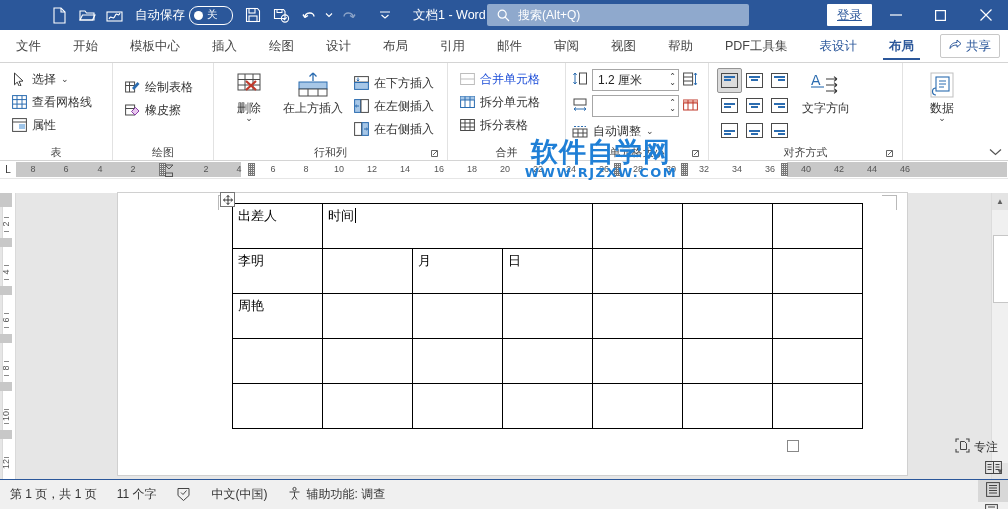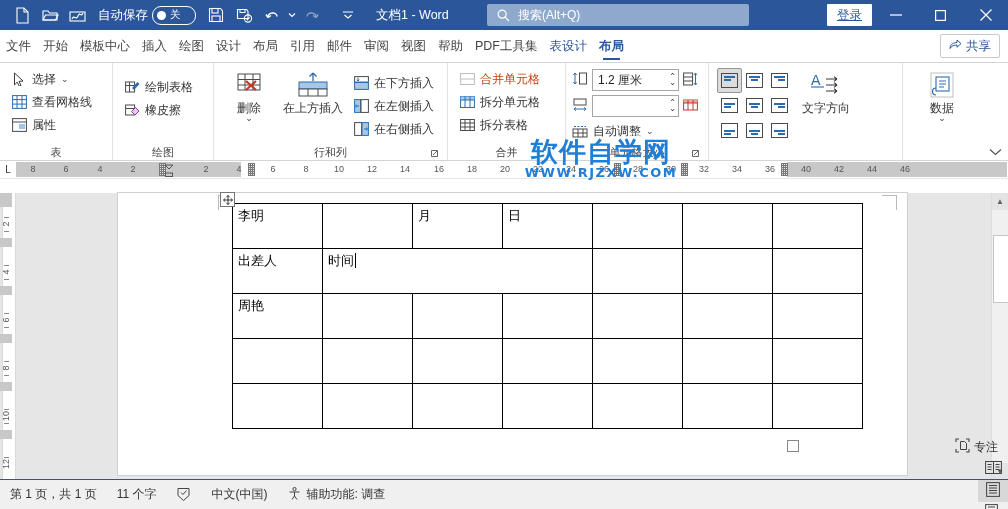--- a/index.html
+++ b/index.html
@@ -9,21 +9,21 @@
     font-size:12px;color:#262626;background:#fff;
     -webkit-font-smoothing:antialiased;
   }
   .app{position:relative;width:1008px;height:509px;}
 
   
   .titlebar{
     height:30px;background:#2b579a;color:#fff;
     display:flex;align-items:center;position:relative;
   }
-  .qat{display:flex;align-items:center;gap:0;padding-left:8px;}
+  .qat{display:flex;align-items:center;gap:0;padding-left:8px;margin-left:37px;}
   .qat-btn{
     width:28px;height:24px;display:flex;align-items:center;justify-content:center;
     color:#fff;border-radius:2px;
   }
   .qat-btn.dim{opacity:.45;}
   .qat-btn svg{display:block;}
   .autosave-label{font-size:12.5px;color:#fff;margin:0 4px 0 6px;white-space:nowrap;}
   .toggle{
     width:42px;height:17px;border:1px solid #fff;border-radius:9px;
     display:flex;align-items:center;position:relative;
@@ -50,21 +50,21 @@
   .signin span{text-decoration:underline;}
   .wbtns{position:absolute;right:0;top:0;display:flex;height:30px;}
   .wbtn{width:45px;height:30px;display:flex;align-items:center;justify-content:center;color:#fff;}
 
   
   .tabbar{
     height:32px;background:#fff;display:flex;align-items:stretch;
     position:relative;border-bottom:1px solid #d4d4d4;
   }
   .tab{
-    display:flex;align-items:center;padding:0 6px;font-size:12.5px;color:#444;
+    display:flex;align-items:center;padding:0 16px;font-size:12.5px;color:#444;
     position:relative;white-space:nowrap;
   }
   .tab.blue{color:#2b579a;}
   .tab.active{color:#2b579a;font-weight:bold;}
   .tab.active::after{
     content:"";position:absolute;left:10px;right:10px;bottom:2px;height:2px;background:#2b579a;
   }
   .share{
     position:absolute;right:8px;top:4px;height:22px;border:1px solid #c8c8c8;
     background:#fff;display:flex;align-items:center;gap:4px;padding:0 8px;
@@ -86,21 +86,21 @@
     text-align:center;font-size:11px;color:#444;height:15px;line-height:15px;position:relative;
   }
   .rg-title .dlg{
     position:absolute;right:2px;bottom:1px;width:10px;height:10px;color:#555;
   }
   .small-col{display:flex;flex-direction:column;gap:1px;}
   .sbtn{
     display:flex;align-items:center;gap:5px;height:22px;padding:0 5px;
     font-size:12px;color:#333;white-space:nowrap;border-radius:2px;
   }
-  .sbtn.disabled{color:#c2410c;}
+  .sbtn.disabled{color:#1d4ed8;}
   .sbtn .ic{width:16px;height:16px;display:flex;align-items:center;justify-content:center;}
   .bigbtn{
     width:58px;display:flex;flex-direction:column;align-items:center;
     font-size:12px;color:#333;padding-top:3px;text-align:center;line-height:14px;
   }
   .bigbtn .ic{height:30px;display:flex;align-items:center;justify-content:center;}
   .bigbtn.w66{width:66px;}
   .chev{font-size:9px;line-height:7px;color:#444;}
   .spinrow{display:flex;align-items:center;gap:4px;height:24px;}
   .spin{
@@ -638,20 +638,29 @@
         <div class="bigbtn">
           <span class="ic">
             <svg width="34" height="28" viewBox="0 0 34 28">
                 <text x="2" y="13" font-size="14" fill="#2b6cb0" font-family="DejaVu Sans">A</text>
                 <path d="M2 15h13" stroke="#2b6cb0" stroke-width="1.1"></path>
                 <path d="M17 7h11M28 7l-3-2.4M28 7l-3 2.4M17 13h11M28 13l-3-2.4M28 13l-3 2.4M17 19h11M28 19l-3-2.4M28 19l-3 2.4" stroke="#3a3a3a" stroke-width="1.1" fill="none"></path>
               </svg>
           </span>
           <span>文字方向</span>
         </div>
+      </div>
+      <div class="rg-title">
+        <span>对齐方式</span>
+        <span class="dlg">
+          <svg width="10" height="10" viewBox="0 0 10 10">
+              <path d="M0.5 0.5h6M0.5 0.5v6M0.5 6.5h6v-6" fill="none" stroke="#555" stroke-width="0.9"></path>
+              <path d="M2 5l4-4" stroke="#555" stroke-width="0.9"></path>
+            </svg>
+        </span>
       </div>
     </div>
 
     <div class="rgroup" style="width:70px">
       <div class="rg-body" style="justify-content:center">
         <div class="bigbtn">
           <span class="ic">
             <svg width="32" height="30" viewBox="0 0 32 30">
                 <rect x="5" y="2" width="22" height="24" fill="#fff" stroke="#bfbfbf" stroke-width="1"></rect>
                 <rect x="10" y="6" width="13" height="14" fill="#fff" stroke="#2b6cb0" stroke-width="1.1"></rect>
@@ -758,31 +767,31 @@
 
       <div class="tbl-handle">
         <svg width="10" height="10" viewBox="0 0 10 10">
             <path d="M5 0.5v9M0.5 5h9M5 0.5L3.4 2.2M5 0.5l1.6 1.7M5 9.5L3.4 7.8M5 9.5l1.6-1.7M0.5 5l1.7-1.6M0.5 5l1.7 1.6M9.5 5L7.8 3.4M9.5 5L7.8 6.6" stroke="#222" stroke-width="0.9" fill="none"></path>
           </svg>
       </div>
 
       <table class="doc-table">
         <tbody>
             <tr>
-          <td class="c1">李明</td>
-          <td class="c2"></td>
-          <td class="c3">月</td>
-          <td class="c4">日</td>
+          <td class="c1">出差人</td>
+          <td class="c2" colspan="3" style="width:237px"><span>时间</span><span class="caret"></span></td>
           <td class="c5"></td>
           <td class="c6"></td>
           <td class="c7"></td>
         </tr>
         <tr>
-          <td class="c1">出差人</td>
-          <td class="c2" colspan="3" style="width:237px"><span>时间</span><span class="caret"></span></td>
+          <td class="c1">李明</td>
+          <td class="c2"></td>
+          <td class="c3">月</td>
+          <td class="c4">日</td>
           <td class="c5"></td>
           <td class="c6"></td>
           <td class="c7"></td>
         </tr>
         <tr>
           <td class="c1">周艳</td>
           <td class="c2"></td>
           <td class="c3"></td>
           <td class="c4"></td>
           <td class="c5"></td>

